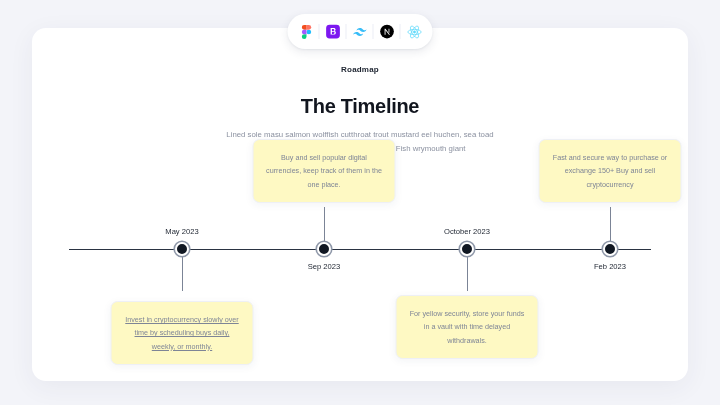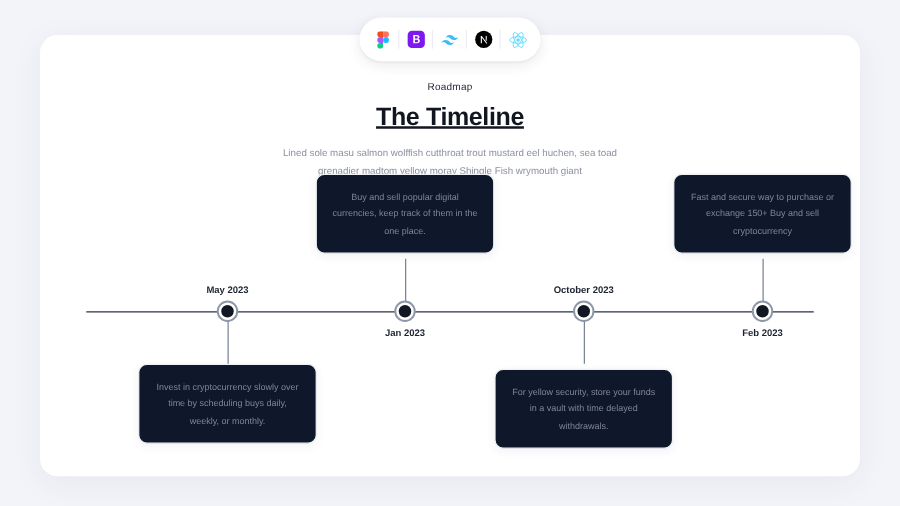--- a/index.html
+++ b/index.html
@@ -66,31 +66,30 @@
     overflow: hidden;
   }
 
   
   #panel-header {
     text-align: center;
     padding-top: 37px;
   }
   #eyebrow {
     font-size: 8px;
-    font-weight: normal;
+    font-weight: bold;
     color: #1d2430;
     letter-spacing: 0.2px;
   }
   #page-title {
     font-size: 20px;
     font-weight: bold;
     color: #12161f;
     letter-spacing: -0.3px;
-    margin-top: 9px;
-    text-decoration: underline;
+    margin-top: 21px;
   }
   #subtitle {
     font-size: 7.8px;
     line-height: 1.75;
     color: #8b91a0;
     margin: 10px auto 0;
     width: 300px;
   }
 
   
@@ -126,21 +125,21 @@
     border-radius: 50%;
     background: #111823;
     border: 2.2px solid #ffffff;
     box-shadow: 0 0 0 1.6px #8e97a8;
     z-index: 3;
   }
 
   .node-label {
     position: absolute;
     font-size: 7.6px;
-    font-weight: bold;
+    font-weight: normal;
     color: #1d2430;
     white-space: nowrap;
     left: 50%;
     transform: translateX(-50%);
   }
   .node.up .node-label   { bottom: 13px; }
   .node.down .node-label { top: 13px; }
 
   .connector {
     position: absolute;
@@ -158,21 +157,21 @@
     border-radius: 50%;
     background: #111823;
   }
   .node.up .connector::after   { top: -3px; }
   .node.down .connector::after { bottom: -3px; }
 
   
   .info-card {
     position: absolute;
     width: 143px;
-    background: #0f172a;
+    background: #fef9c3;
     border: 1px solid #eef0f5;
     border-radius: 7px;
     box-shadow: 0 2px 8px rgba(45, 50, 90, 0.055);
     padding: 11px 12px;
     left: 50%;
     transform: translateX(-50%);
     font-size: 7.2px;
     line-height: 1.85;
     color: #7e8596;
     text-align: center;
@@ -180,21 +179,21 @@
   }
 
   
   #node-may   { left: 150px; }
   #node-jun   { left: 292px; }
   #node-july  { left: 435px; }
   #node-aug   { left: 578px; }
 
   
   #node-may   .connector  { top: 0; height: 42px; }
-  #node-may   .info-card  { top: 42px; }
+  #node-may   .info-card  { top: 52px; text-decoration: underline; }
   
   #node-jun   .connector  { bottom: 0; height: 42px; }
   #node-jun   .info-card  { bottom: 46px; }
   
   #node-july  .connector  { top: 0; height: 42px; }
   #node-july  .info-card  { top: 46px; }
   
   #node-aug   .connector  { bottom: 0; height: 42px; }
   #node-aug   .info-card  { bottom: 46px; }
 </style>
@@ -261,21 +260,21 @@
 
     <div class="node up" id="node-may">
       <div class="node-dot"></div>
       <div class="node-label">May 2023</div>
       <div class="connector"></div>
       <div class="info-card">Invest in cryptocurrency slowly over time by scheduling buys daily, weekly, or monthly.</div>
     </div>
 
     <div class="node down" id="node-jun">
       <div class="node-dot"></div>
-      <div class="node-label">Jan 2023</div>
+      <div class="node-label">Sep 2023</div>
       <div class="connector"></div>
       <div class="info-card">Buy and sell popular digital currencies, keep track of them in the one place.</div>
     </div>
 
     <div class="node up" id="node-july">
       <div class="node-dot"></div>
       <div class="node-label">October 2023</div>
       <div class="connector"></div>
       <div class="info-card">For yellow security, store your funds in a vault with time delayed withdrawals.</div>
     </div>

